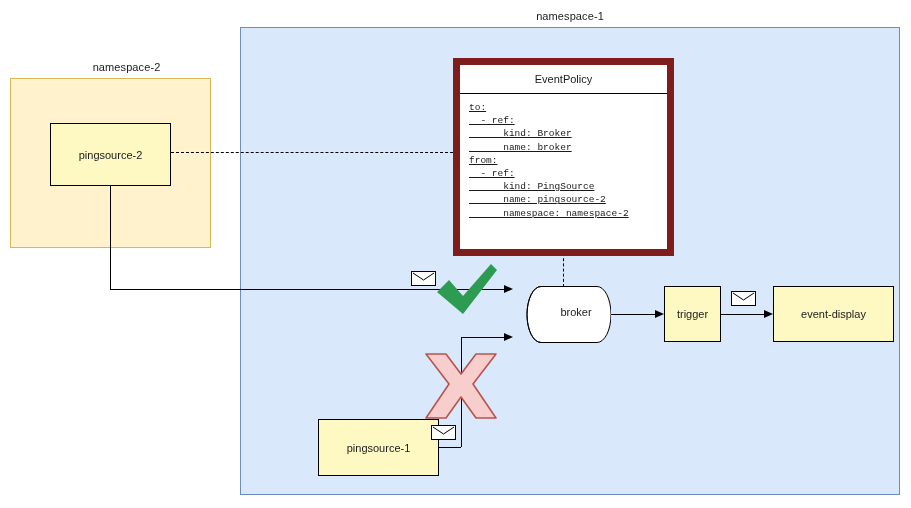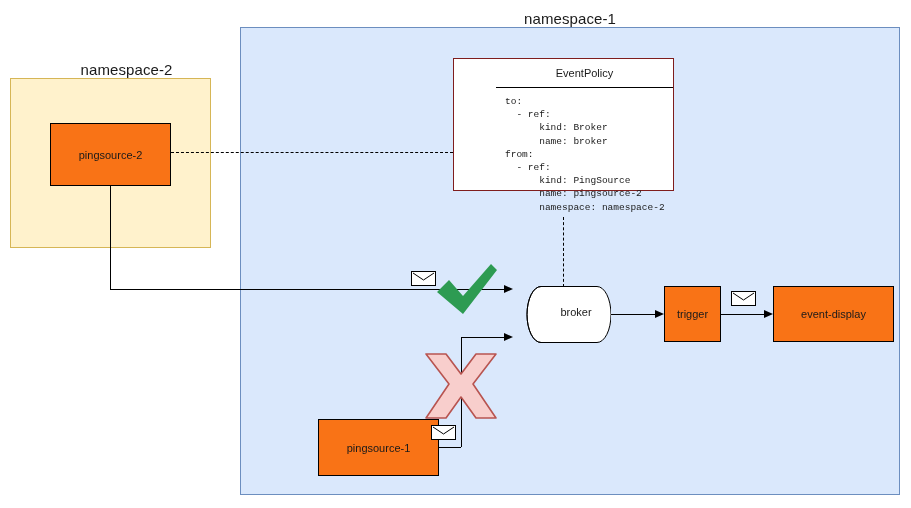--- a/index.html
+++ b/index.html
@@ -13,21 +13,21 @@
   #canvas {
     position: relative;
     width: 911px;
     height: 508px;
     background: #ffffff;
     overflow: hidden;
   }
 
   .ns-label {
     position: absolute;
-    font-size: 15px;
+    font-size: 11px;
     color: #1a1a1a;
     text-align: center;
     white-space: nowrap;
     letter-spacing: 0.1px;
   }
 
   .ns-box {
     position: absolute;
     box-sizing: border-box;
   }
@@ -44,63 +44,63 @@
     top: 78px;
     width: 201px;
     height: 170px;
     background: #fff2cc;
     border: 1px solid #d6b656;
   }
 
   .node-box {
     position: absolute;
     box-sizing: border-box;
-    background: #f97316;
+    background: #fef9c3;
     border: 1px solid #000000;
     display: flex;
     align-items: center;
     justify-content: center;
     font-size: 11px;
     color: #1a1a1a;
     text-align: center;
   }
   #pingsource2-box { left: 50px; top: 123px; width: 121px; height: 63px; }
   #pingsource1-box { left: 270px; top: 419px; width: 121px; height: 57px; margin-left: 48px; }
   #trigger-box { left: 664px; top: 286px; width: 57px; height: 56px; }
   #eventdisplay-box { left: 773px; top: 286px; width: 121px; height: 56px; }
 
   
   #eventpolicy-card {
     position: absolute;
     left: 453px;
     top: 58px;
     width: 221px;
-    height: 133px;
-    box-sizing: border-box;
-    background: #ffffff;
-    border: 1px solid #7f1d1d;
-    padding-left: 42px;
+    height: 198px;
+    box-sizing: border-box;
+    background: #ffffff;
+    border: 7px solid #7f1d1d;
   }
   #eventpolicy-title {
     height: 29px;
     box-sizing: border-box;
     border-bottom: 1px solid #000000;
     display: flex;
     align-items: center;
     justify-content: center;
     font-size: 11px;
     color: #1a1a1a;
   }
   #eventpolicy-body {
     padding: 7px 0 0 9px;
     font-family: "Liberation Mono", monospace;
     font-size: 9.5px;
     line-height: 13.2px;
     color: #1a1a1a;
     white-space: pre;
+    text-decoration: underline;
   }
 
   
   #broker-cyl {
     position: absolute;
     left: 513px;
     top: 286px;
     width: 98px;
     height: 57px;
   }

